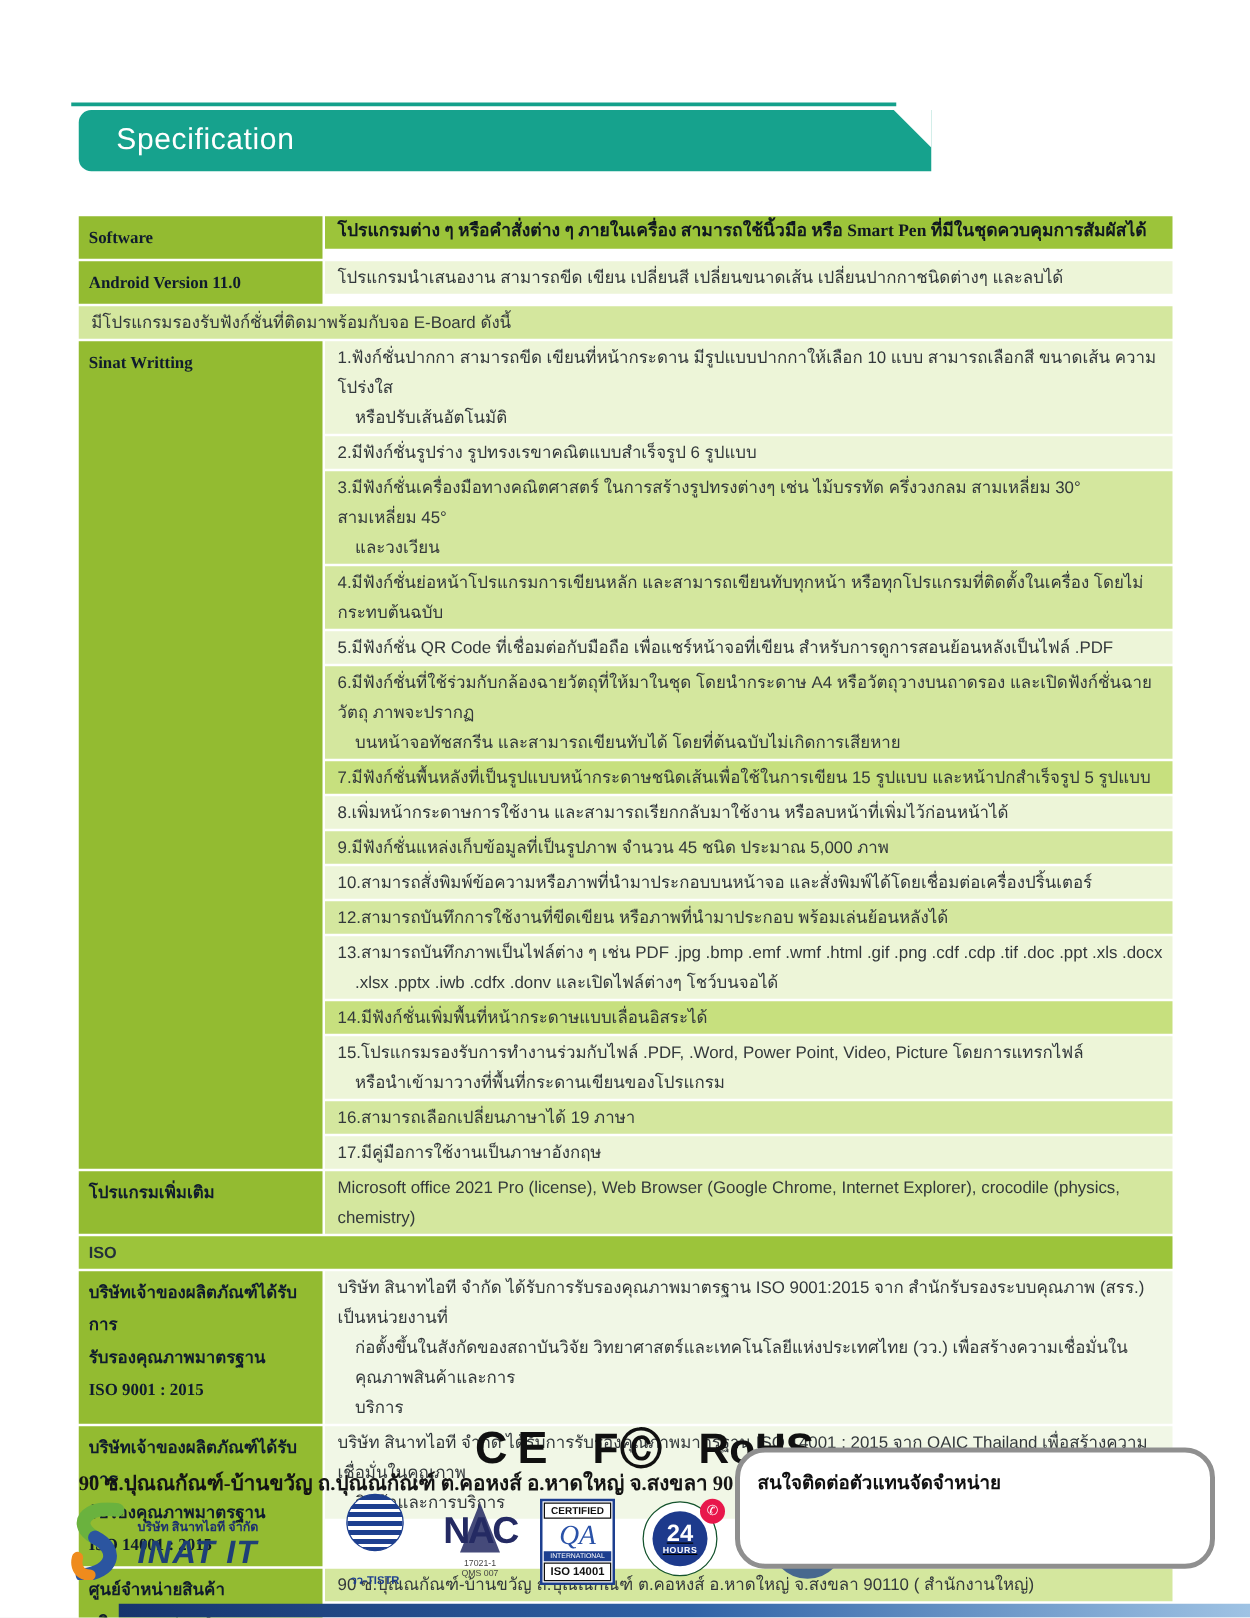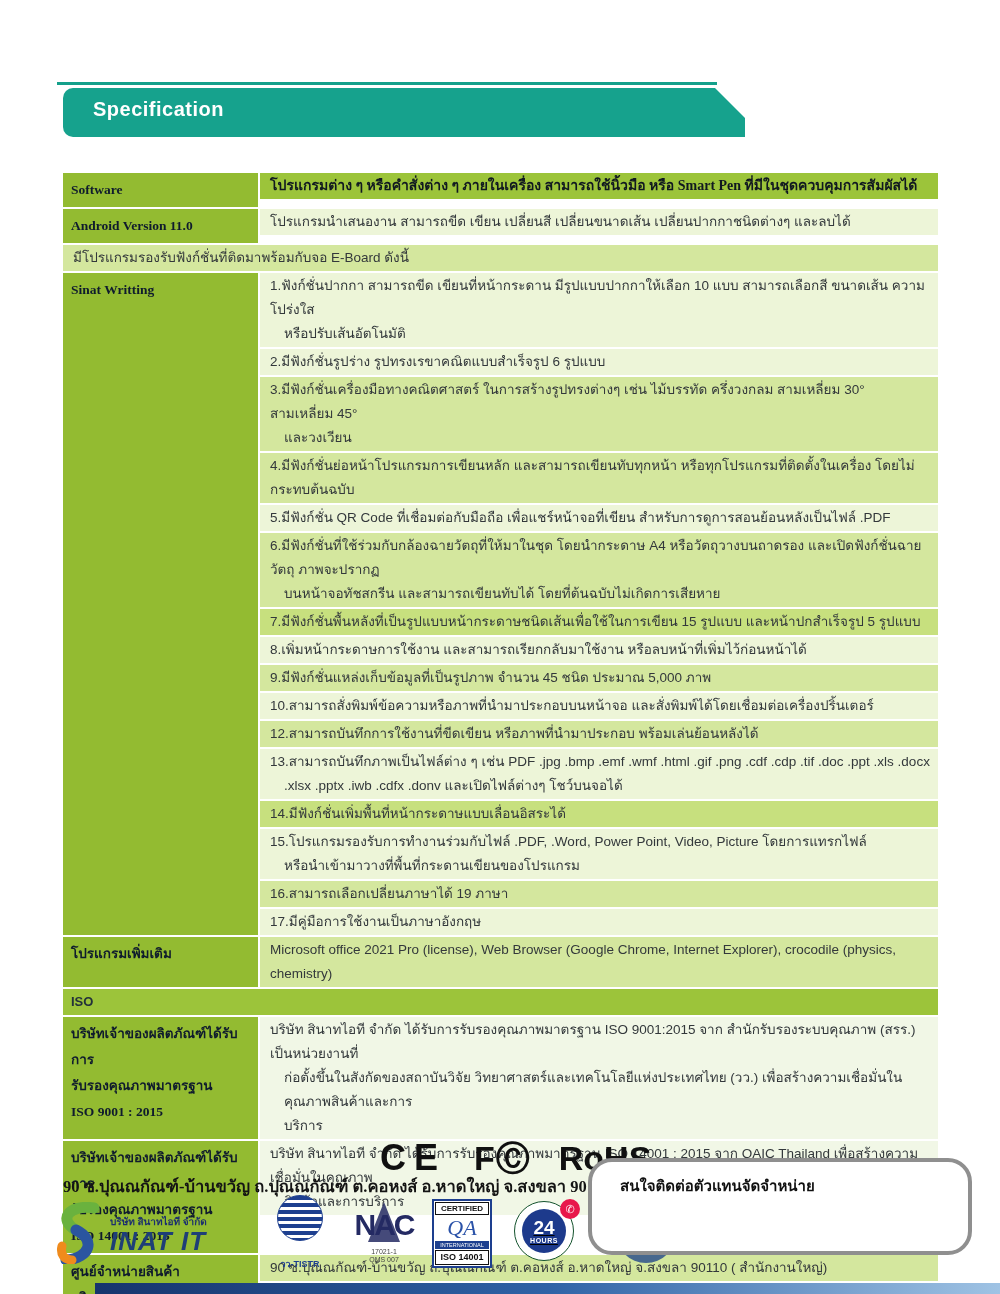--- a/index.html
+++ b/index.html
@@ -5,21 +5,21 @@
   * { margin:0; padding:0; box-sizing:border-box; }
   body { background:#e8e8e8; font-family:"Liberation Sans", sans-serif; }
   .page { position:relative; width:1000px; height:1294px; background:#ffffff; margin:0 auto; overflow:hidden; }
 
   
   .top-line { position:absolute; left:57px; top:82px; width:660px; height:3px; background:#14a08b; }
   .title-band { position:absolute; left:63px; top:88px; width:682px; height:49px;
                 background:#16a28d; border-radius:10px 0 0 10px; }
   .band-cut { position:absolute; top:0; right:0; width:0; height:0;
               border-top:30px solid #ffffff; border-left:30px solid transparent; }
-  .title-band .title { color:#ffffff; font-size:20px; font-weight:bold; padding:10px 0 0 30px; letter-spacing:0.5px; }
+  .title-band .title { color:#ffffff; font-size:24px; font-weight:normal; padding:10px 0 0 30px; letter-spacing:0.5px; }
 
   
   .spec-table { position:absolute; left:63px; top:173px; width:875px; }
   .trow { display:flex; margin-bottom:2px; }
   .tlabel { width:195px; min-width:195px; background:#93bb31; color:#0f1b2d;
             font-family:"Liberation Serif", serif; font-weight:bold; font-size:13.5px;
             padding:4px 6px 4px 8px; margin-right:2px; line-height:26px; }
   .tcells { flex:1; display:flex; flex-direction:column; }
   .tcell { padding:1px 8px 1px 10px; margin-bottom:2px; }
   .tcell:last-child { margin-bottom:0; }
@@ -77,21 +77,21 @@
       display:flex; flex-direction:column; align-items:center; justify-content:center; }
   .h24-num { font-size:19px; font-weight:bold; line-height:18px; }
   .h24-word { font-size:7px; font-weight:bold; letter-spacing:0.5px; }
   .h24-notch { position:absolute; right:-2px; top:-2px; width:20px; height:20px; border-radius:50%;
       background:#e8174b; color:#fff; font-size:11px; text-align:center; line-height:20px; }
 
   .page-badge { width:60px; height:60px; border-radius:50%; background:#47688e; color:#ffffff;
       font-size:26px; display:flex; align-items:center; justify-content:center; margin-left:38px; }
 
   .contact-box { position:absolute; left:588px; top:1158px; width:384px; height:97px;
-      border:4px solid #8f8f8f; border-radius:24px; background:#ffffff; padding:12px 28px; }
+      border:4px solid #8f8f8f; border-radius:24px; background:#ffffff; padding:12px 14px; }
   .contact-text { font-family:"Liberation Serif", serif; font-weight:bold; font-size:15px; color:#101010; }
 
   .bottom-bar { position:absolute; left:95px; right:0; bottom:0; height:11px;
       background:linear-gradient(to right,#16346d,#2f62a6,#9fc3e4); }
 </style>
 </head>
 <body>
 
 <div class="page">
 

